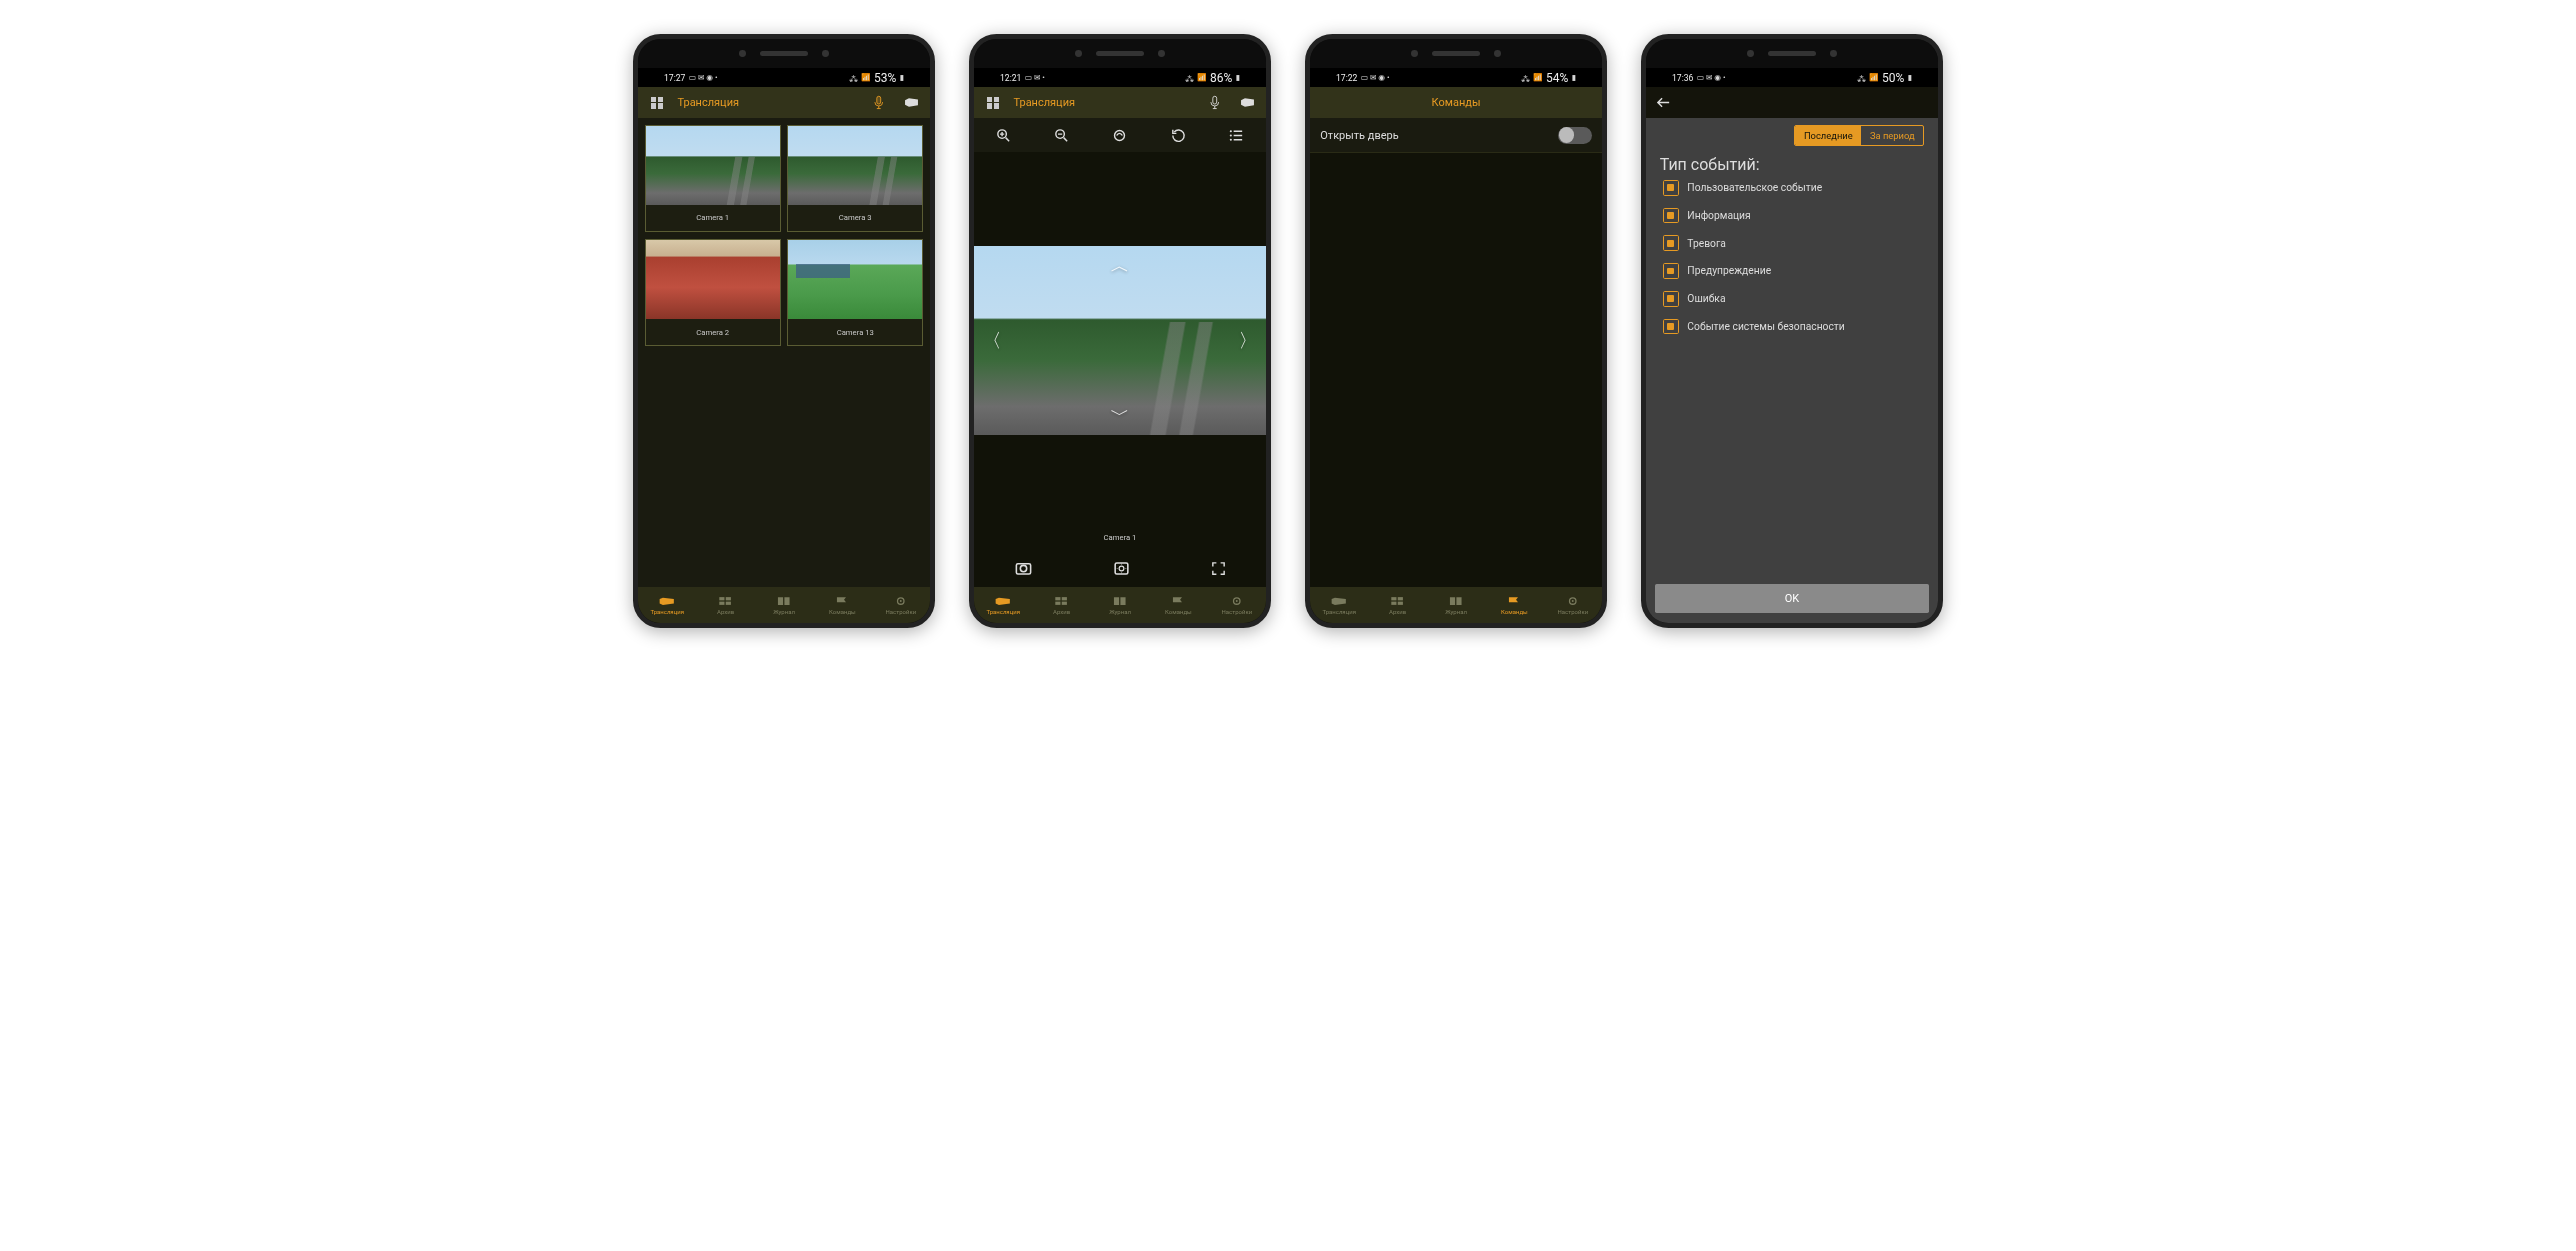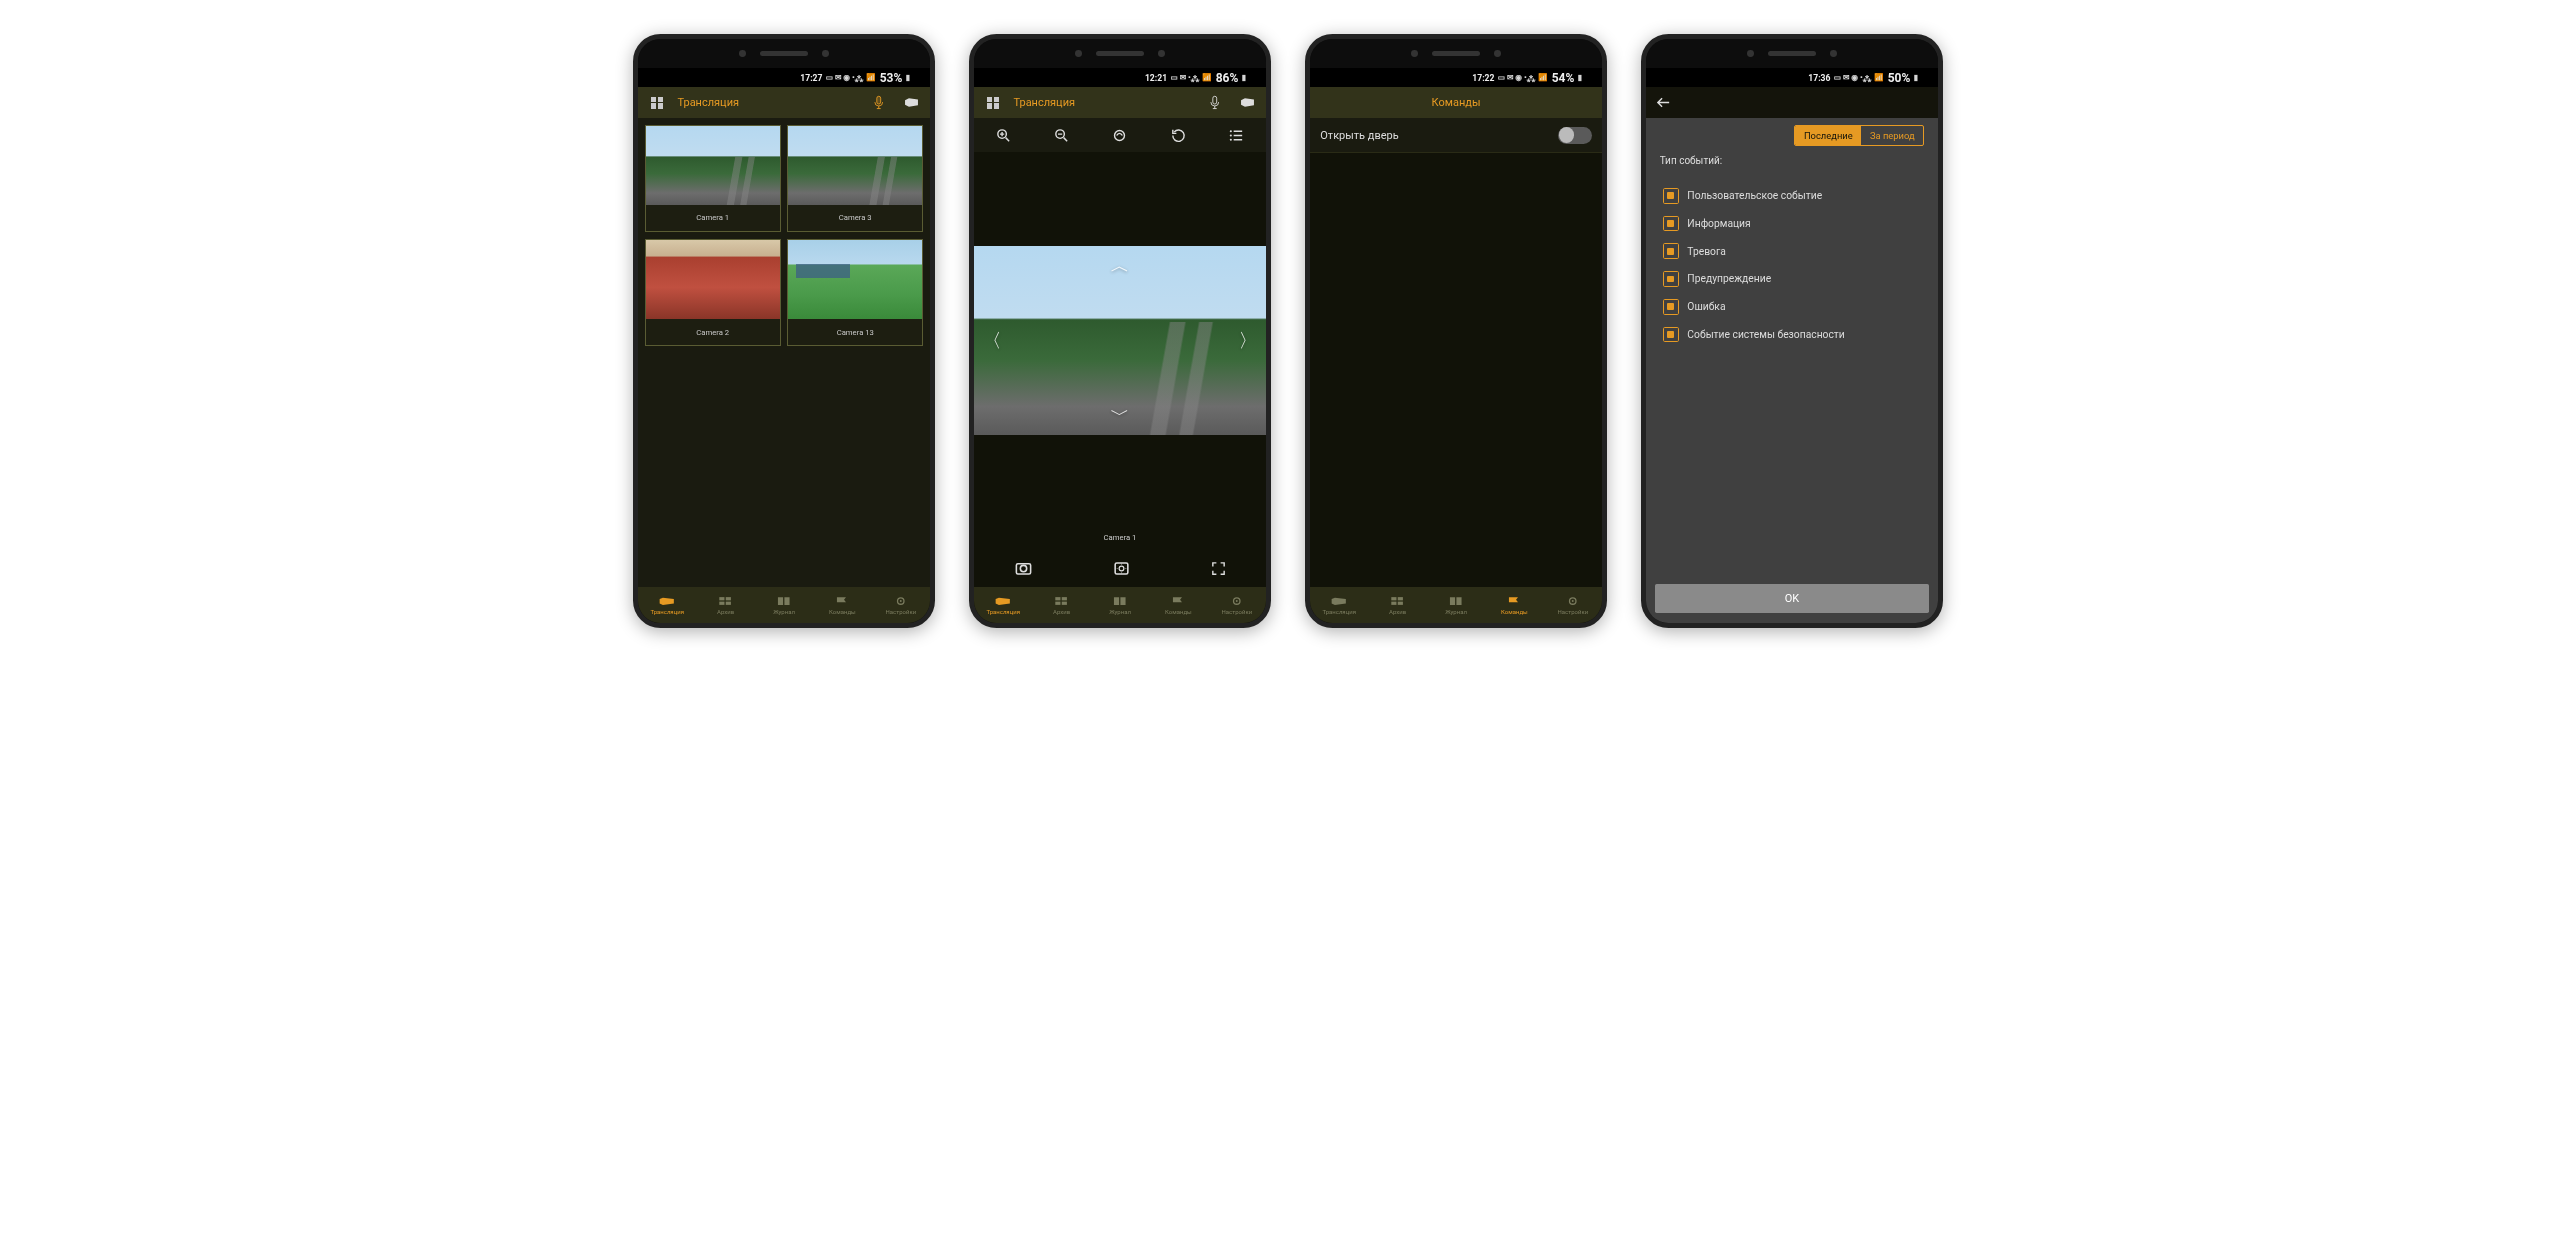--- a/index.html
+++ b/index.html
@@ -47,23 +47,22 @@
     flex-direction: column;
     overflow: hidden;
   }
   .status-bar {
     height: 19px;
     background: #000;
     color: #eee;
     font-size: 8.6px;
     display: flex;
     align-items: center;
-    padding: 0 20px;
-    justify-content: flex-end;
-    font-weight: bold;
+    padding: 0 26px;
+    justify-content: space-between;
   }
   .status-left, .status-right { display:flex; align-items:center; gap:3.4px; }
   .status-right .batt { font-size: 12px; }
   .mini-icon { font-size: 7.7px; opacity:0.9; }
 
   
   .app-header {
     height: 31px;
     background: #32331a;
     display: flex;
@@ -188,21 +187,21 @@
   .back-header{
     height:31px; background:#14140b; display:flex; align-items:center; padding:0 8.6px; color:#ddd;
   }
   .seg {
     display:flex; border:0.9px solid #e69a23; border-radius:2px; overflow:hidden;
     margin: 6.9px 6.9px 0 auto; width:fit-content; font-size:9.4px;
   }
   .seg div{ padding:4.3px 8.6px; color:#e69a23; }
   .seg .sel{ background:#e69a23; color:#14140b; }
   .filter-body { flex:1; padding: 8.6px 13.7px; color:#ddd; font-size:10.3px; }
-  .ftitle { margin-bottom:16px; font-size:10px; }
+  .ftitle { margin-bottom:0; font-size:16px; }
   .chk-row { display:flex; align-items:center; gap:8.6px; padding:6px 3.4px; font-size:10.3px;}
   .chk {
     width:13.7px; height:13.7px; border:1.7px solid #e69a23; border-radius:1.7px;
     display:flex; align-items:center; justify-content:center;
   }
   .chk .tick { width:6.9px; height:6.9px; background:#e69a23; border-radius:0.9px; }
   .ok-bar {
     height:29px; background:#8a8a8a; color:#fff; font-size:11px;
     display:flex; align-items:center; justify-content:center;
     margin: 0 8.6px 10.3px; border-radius:1.7px;

